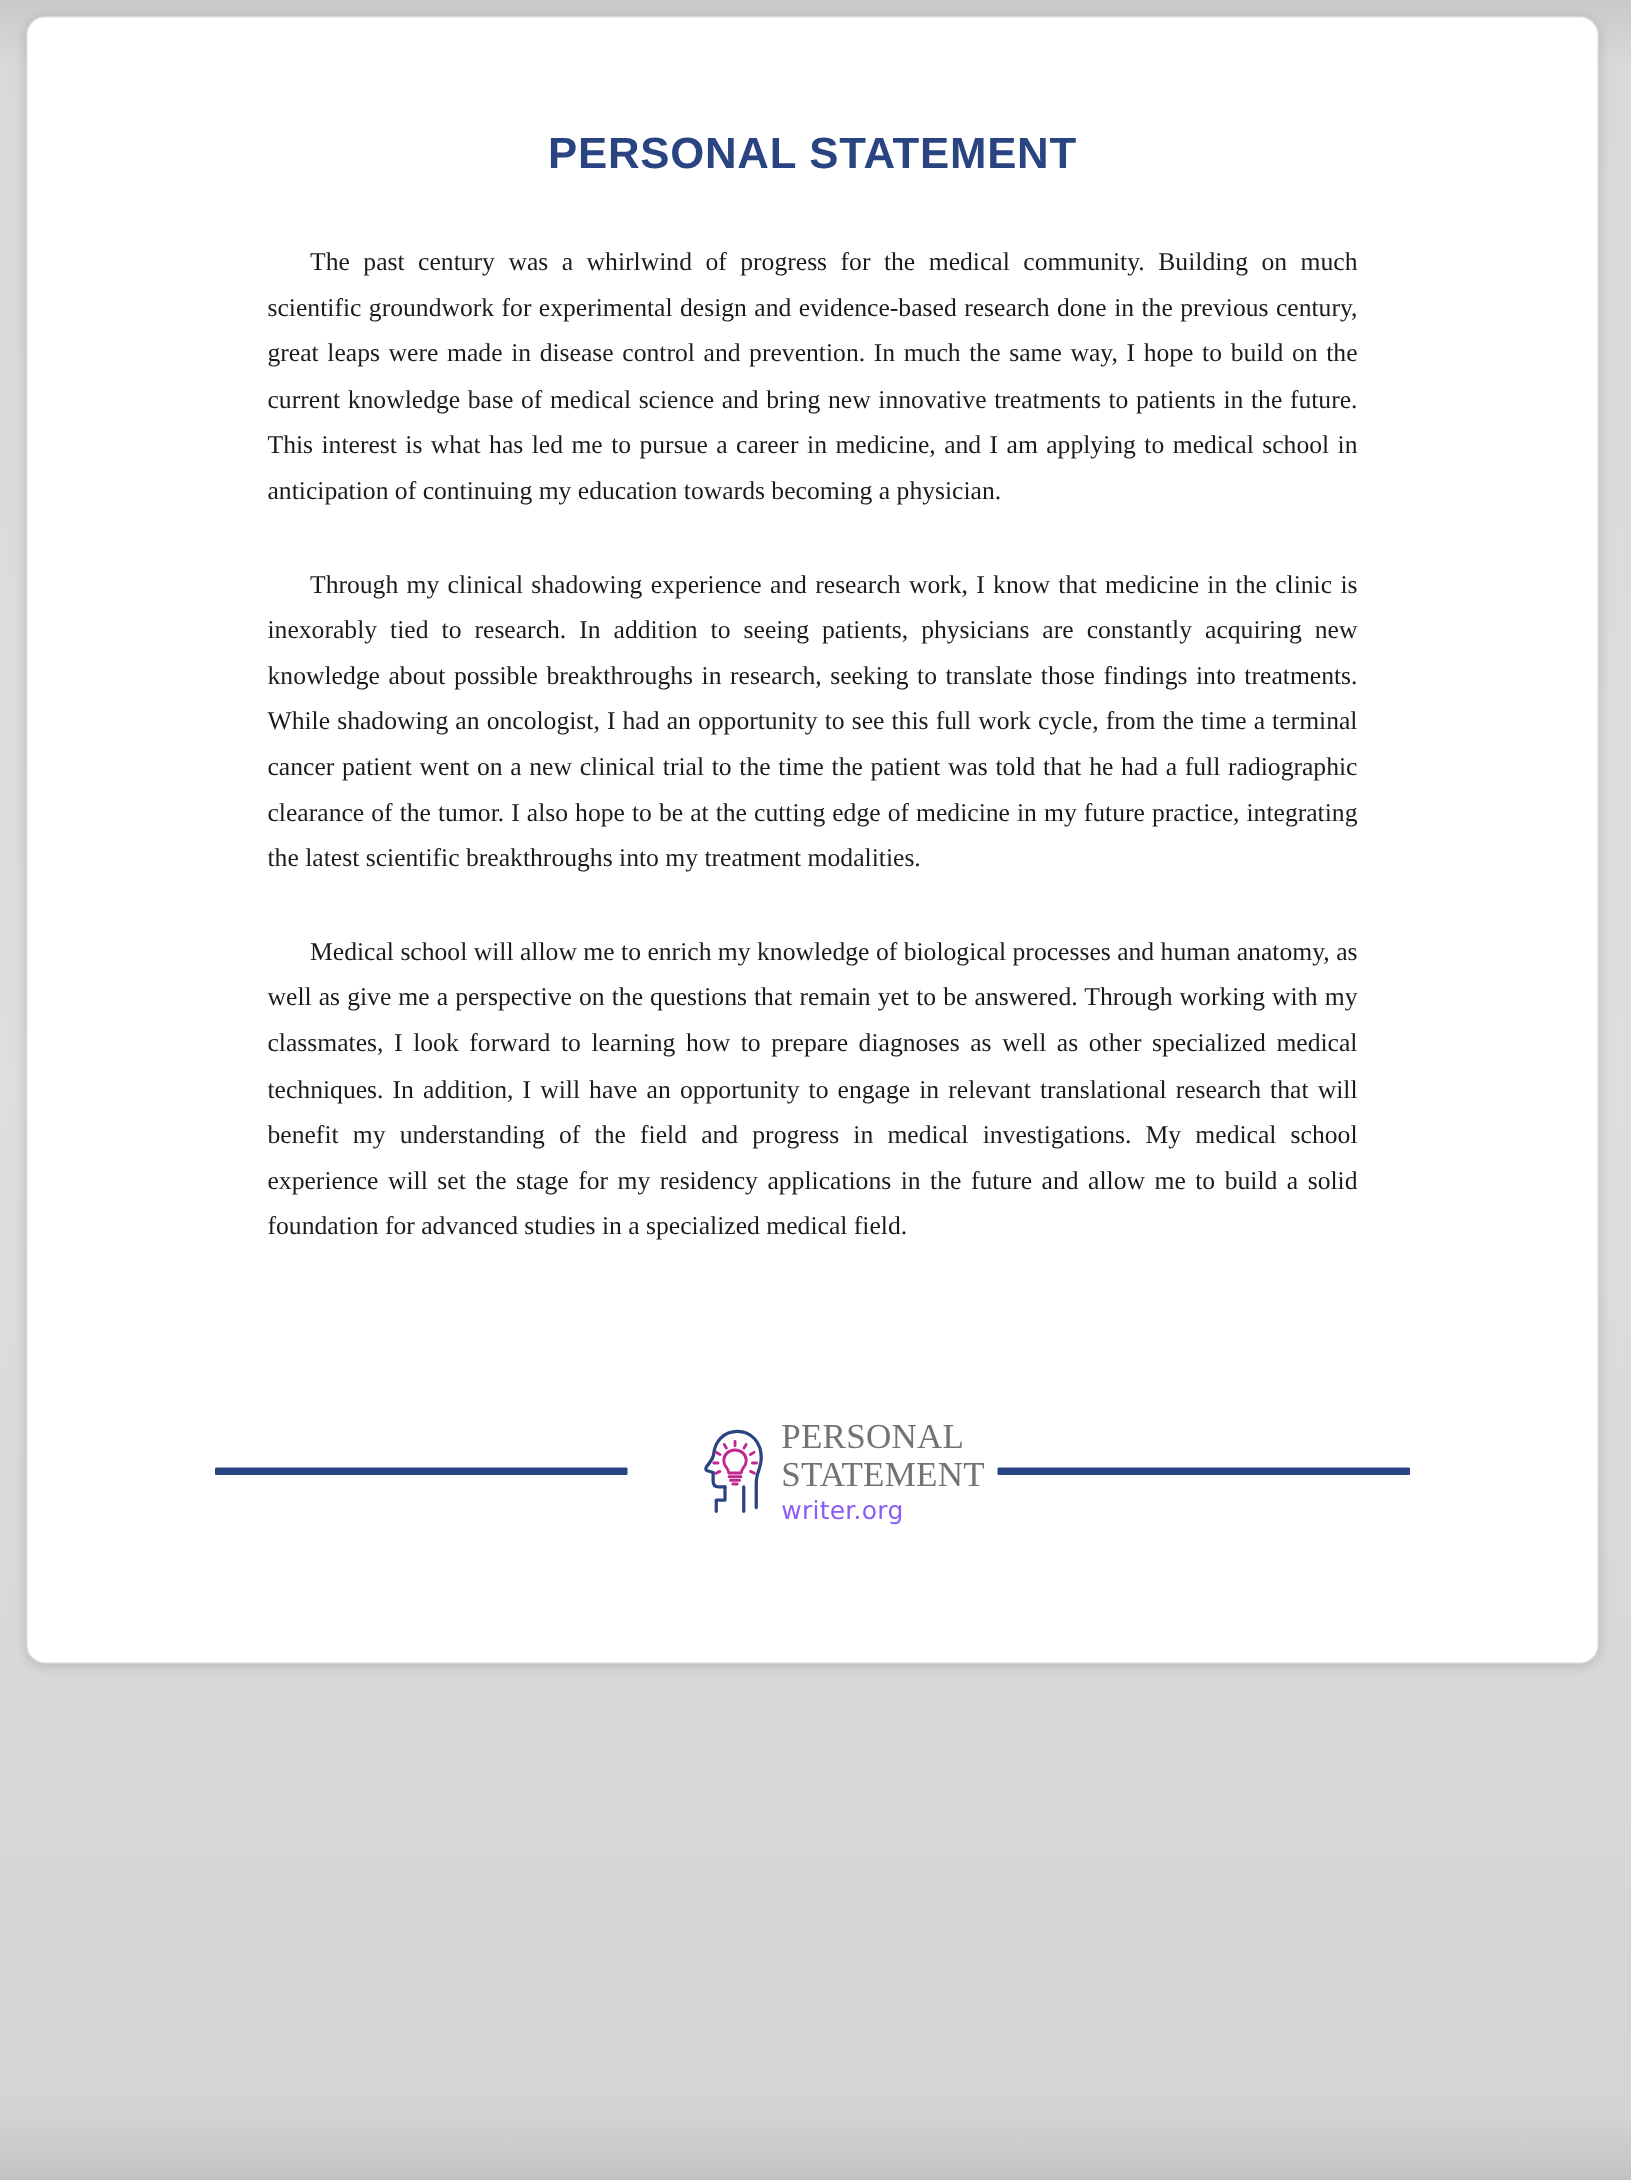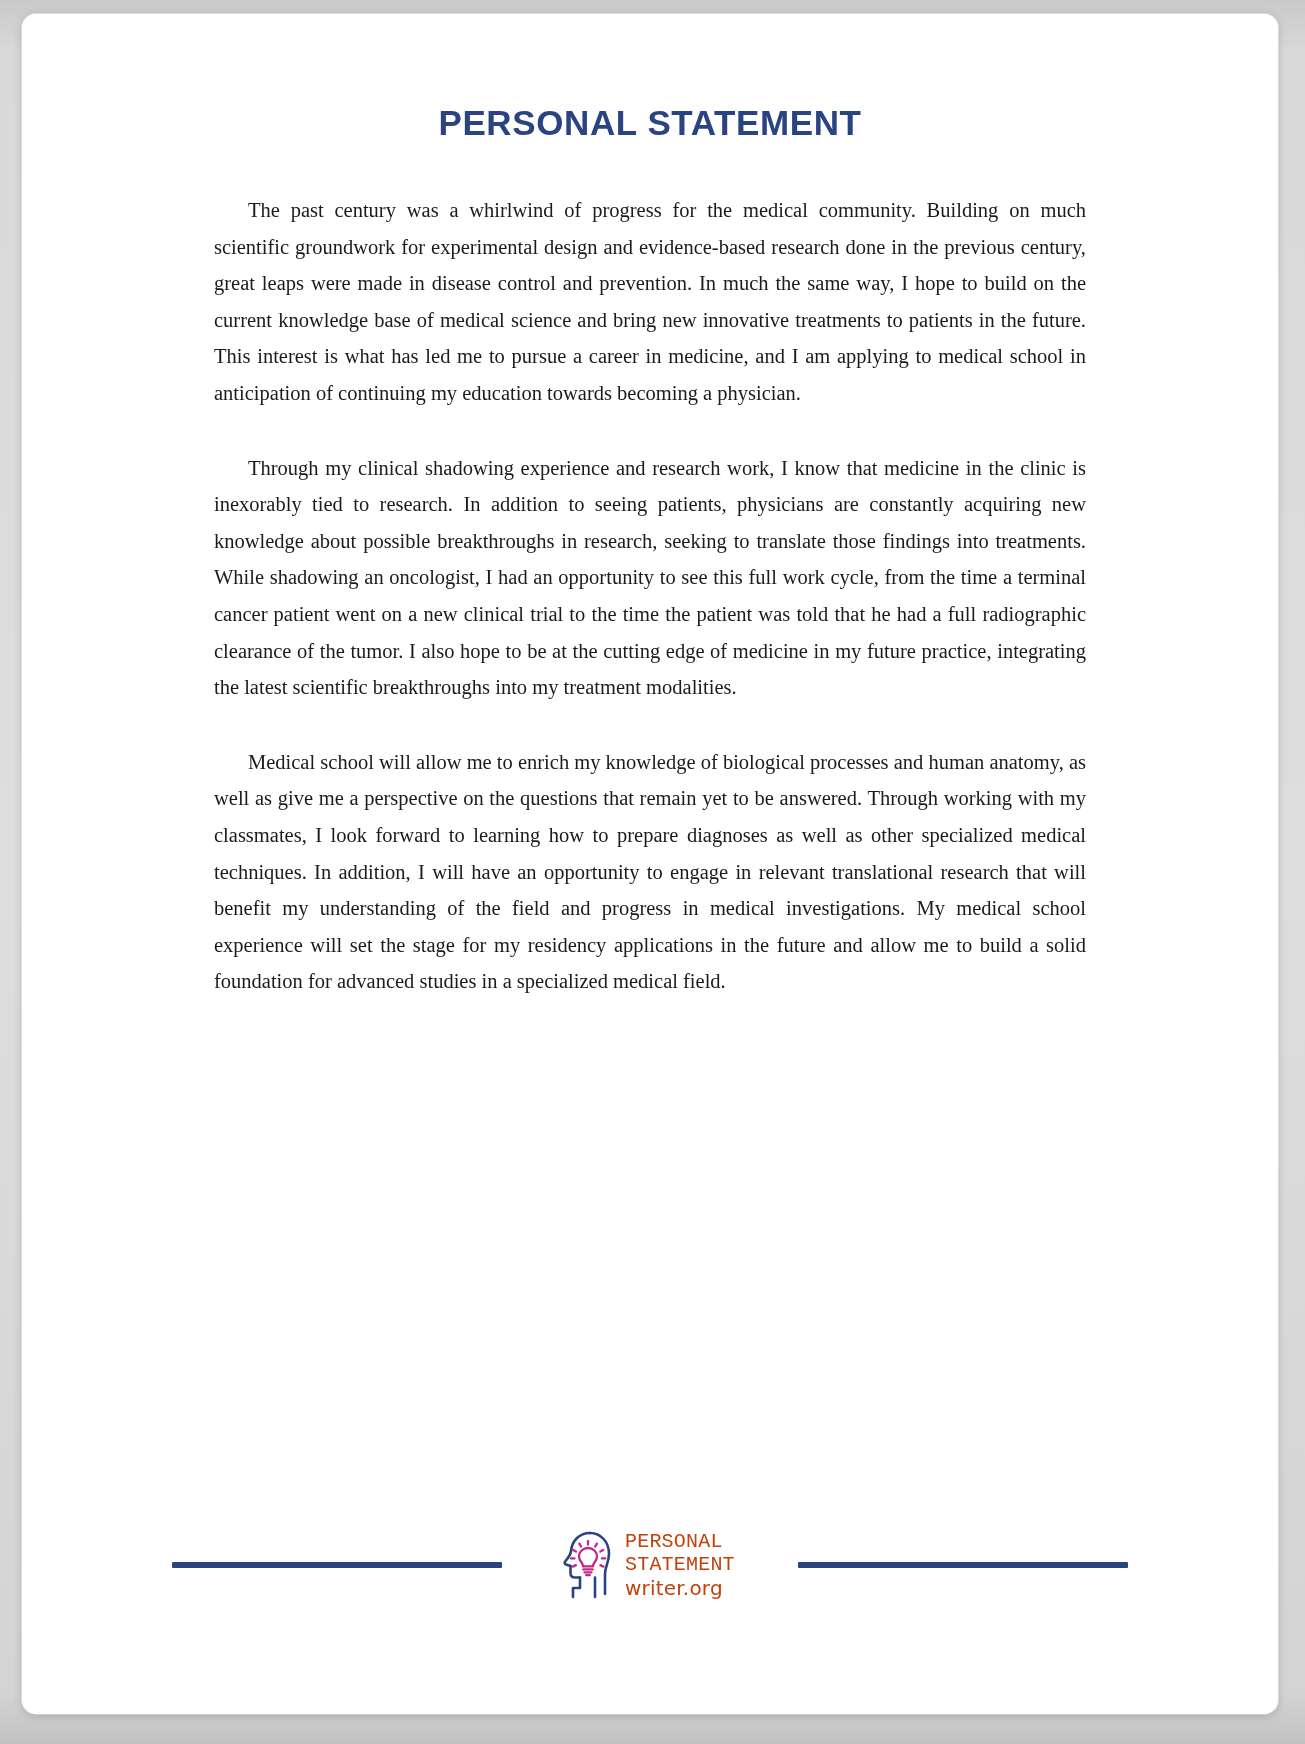--- a/index.html
+++ b/index.html
@@ -20,21 +20,21 @@
     width: 1305px;
     height: 1744px;
     background: linear-gradient(180deg,#c9c9c9 0%, #d9d9d9 3%, #dedede 50%, #d4d4d4 97%, #c2c2c2 100%);
   }
 
   .paper {
     position: absolute;
     left: 22px;
     top: 14px;
     width: 1256px;
-    height: 1700px;
+    height: 1316px;
     background: #ffffff;
     border-radius: 14px;
     box-shadow: 0 2px 10px rgba(0,0,0,0.18), 0 0 0 1px rgba(255,255,255,0.6);
   }
 
   .paper-inner {
     position: absolute;
     left: 0; top: 0;
     width: 100%;
     height: 100%;
@@ -105,30 +105,30 @@
     height: 74px;
     flex: 0 0 auto;
   }
   .logo-text {
     display: flex;
     flex-direction: column;
     line-height: 1.0;
   }
   .logo-text .l1,
   .logo-text .l2 {
-    font-family: Liberation Mono, monospace;
-    font-size: 20px;
-    color: #c2410c;
+    font-family: Liberation Serif, serif;
+    font-size: 28px;
+    color: #737373;
     letter-spacing: 0.2px;
     margin-bottom: 3px;
   }
   .logo-text .l3 {
     font-family: "DejaVu Sans", sans-serif;
     font-size: 20px;
-    color: #c2410c;
+    color: #8b5cf6;
     letter-spacing: 0.2px;
   }
 </style>
 </head>
 <body>
 
 <div class="page-backdrop"></div>
 
 <div class="paper">
   <div class="paper-inner">

